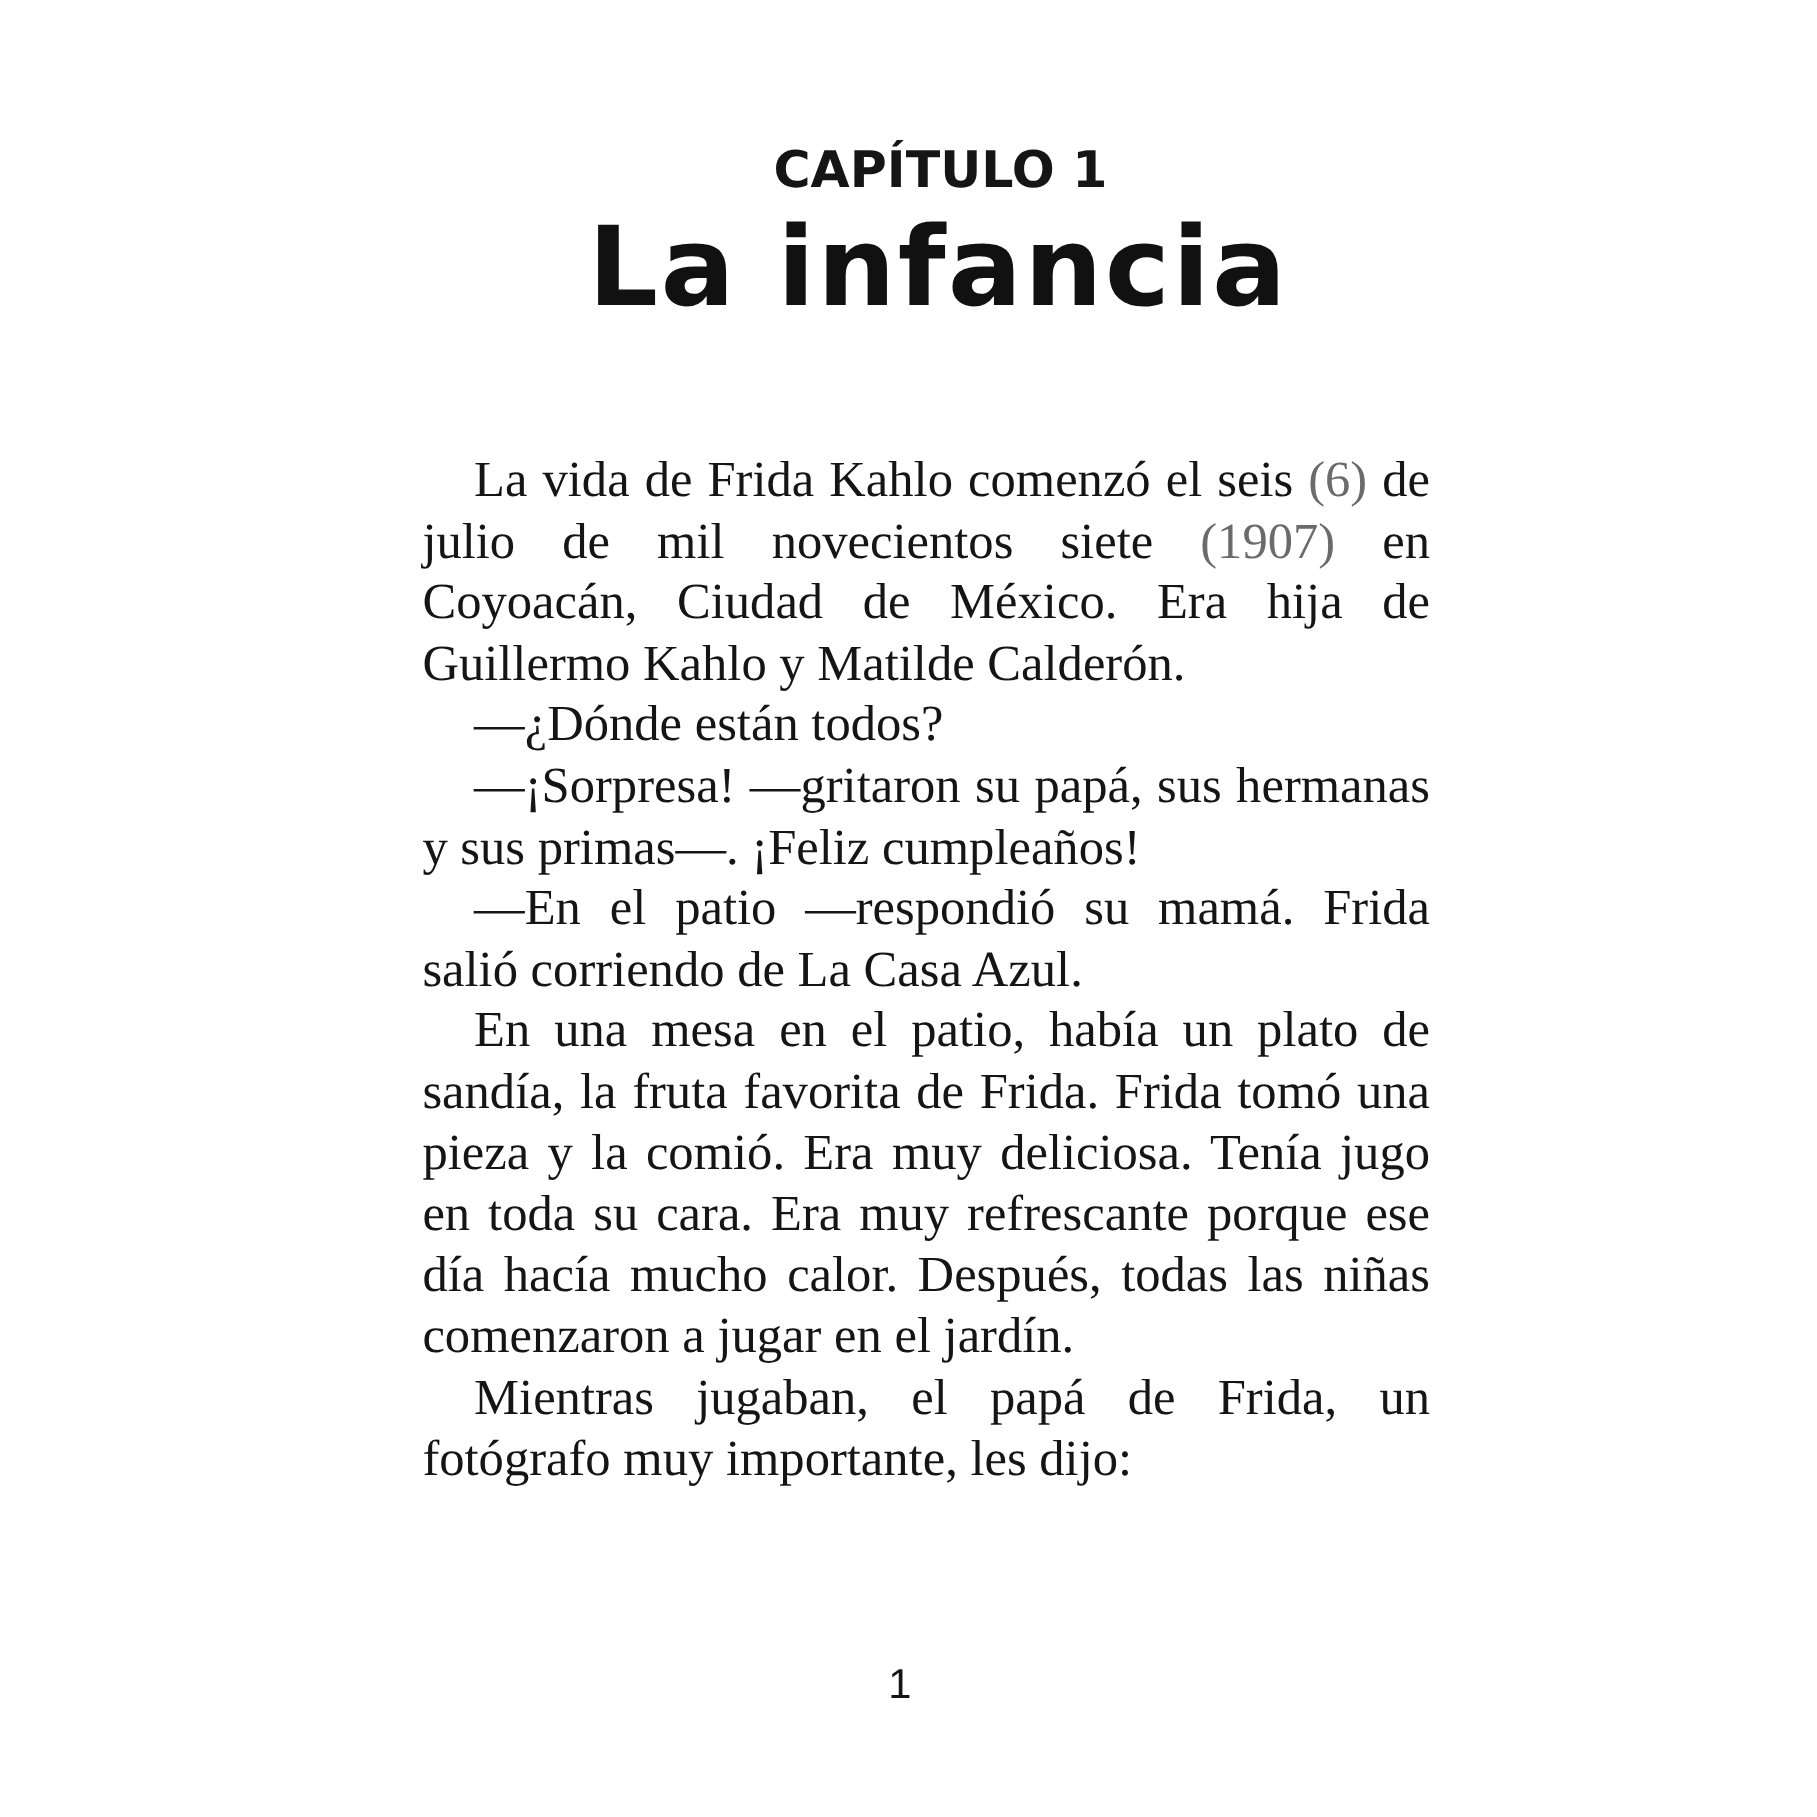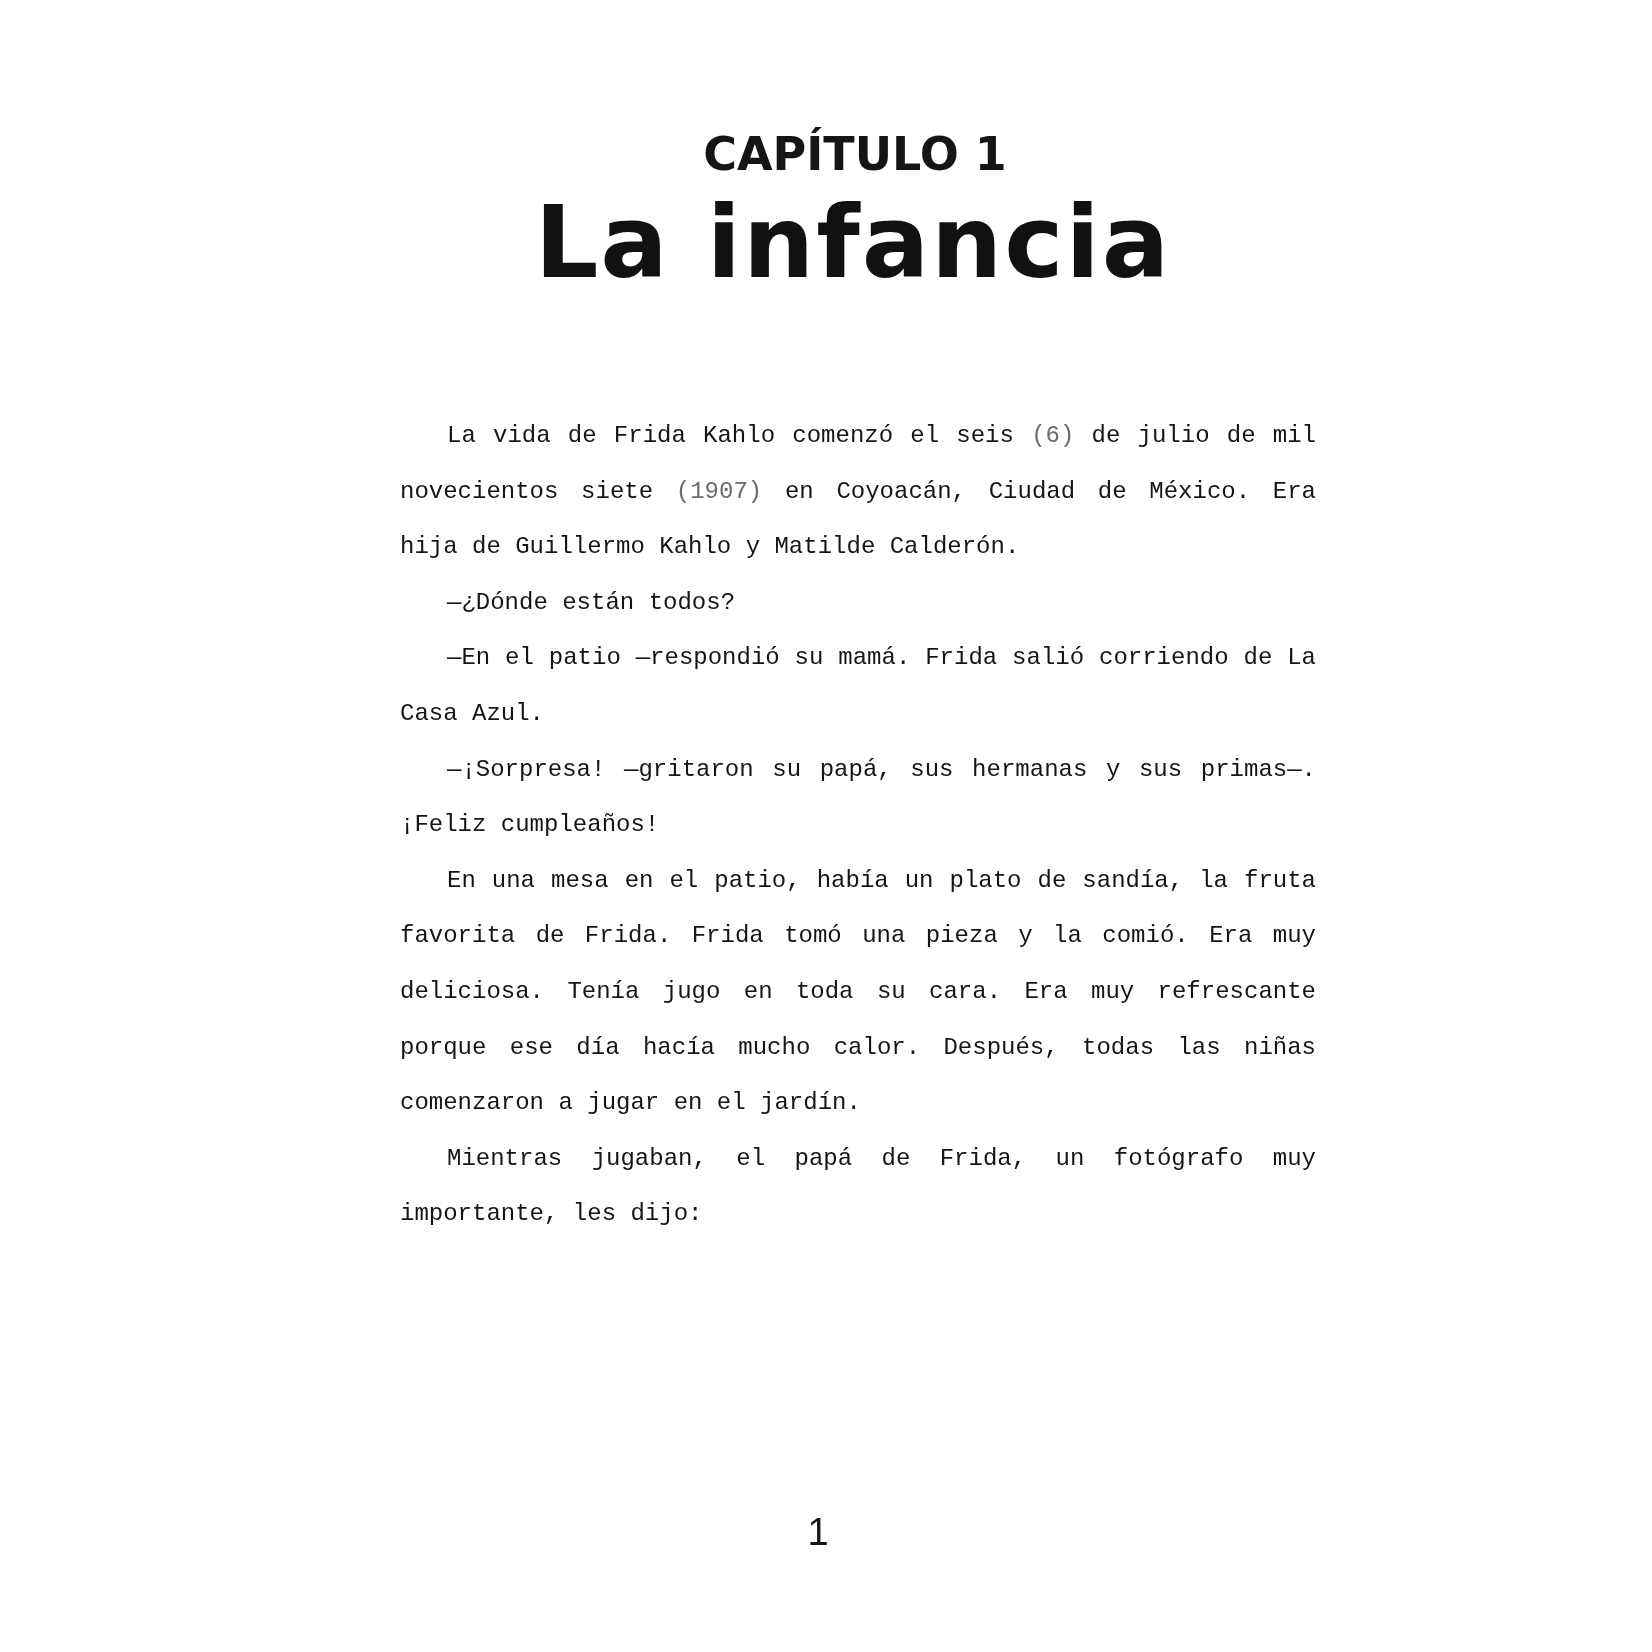--- a/index.html
+++ b/index.html
@@ -38,24 +38,24 @@
     font-size: 100px;
     font-weight: bold;
     line-height: 110px;
     letter-spacing: 2px;
     color: #111111;
     transform: translateX(27px);
   }
   .body-text {
     position: absolute;
     top: 408px;
-    left: 400px;
+    left: 384px;
     width: 916px;
-    font-family: Liberation Mono, monospace;
-    font-size: 24px;
+    font-family: Liberation Serif, serif;
+    font-size: 46px;
     line-height: 55.6px;
     color: #151515;
   }
   .body-text p {
     margin: 0;
     text-indent: 47px;
     text-align: justify;
     text-align-last: left;
   }
   .num {
@@ -78,19 +78,19 @@
 <body>
 
 <div class="chapter-label">CAPÍTULO 1</div>
 <div class="chapter-title">La infancia</div>
 
 <div class="body-text">
   <p>
     <span>La vida de Frida Kahlo comenzó el seis </span><span class="num">(6)</span><span> de julio de mil novecientos siete </span><span class="num">(1907)</span><span> en Coyoacán, Ciudad de México. Era hija de Guillermo Kahlo y Matilde Calderón.</span>
   </p>
   <p><span>—¿Dónde están todos?</span></p>
+  <p><span>—¡Sorpresa! —gritaron su papá, sus hermanas y sus primas—. ¡Feliz cumpleaños!</span></p>
   <p><span>—En el patio —respondió su mamá. Frida salió corriendo de La Casa Azul.</span></p>
-  <p><span>—¡Sorpresa! —gritaron su papá, sus hermanas y sus primas—. ¡Feliz cumpleaños!</span></p>
   <p><span>En una mesa en el patio, había un plato de sandía, la fruta favorita de Frida. Frida tomó una pieza y la comió. Era muy deliciosa. Tenía jugo en toda su cara. Era muy refrescante porque ese día hacía mucho calor. Después, todas las niñas comenzaron a jugar en el jardín.</span></p>
   <p><span>Mientras jugaban, el papá de Frida, un fotógrafo muy importante, les dijo:</span></p>
 </div>
 
 <div class="page-number">1</div>
 
 </body></html>

